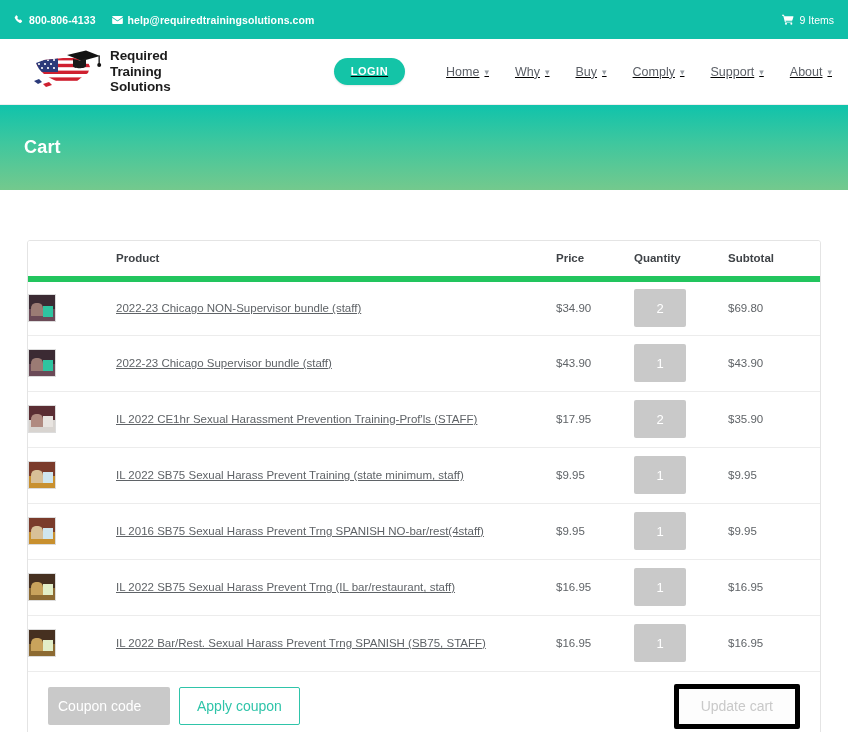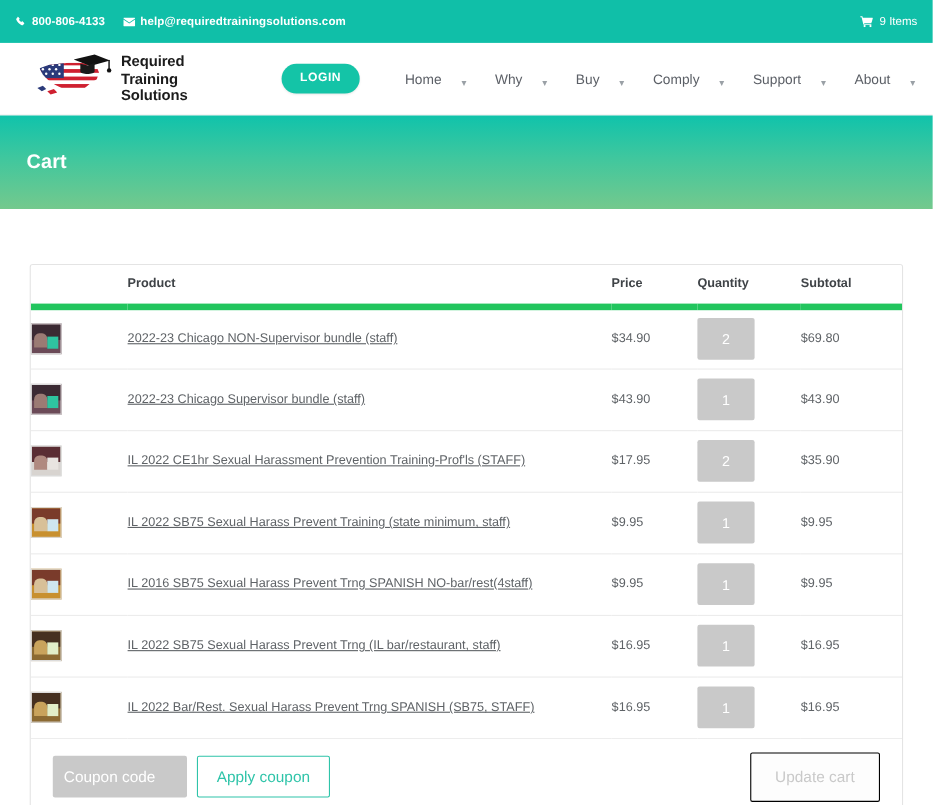--- a/index.html
+++ b/index.html
@@ -52,53 +52,54 @@
 
   
   .header {
     height: 66px;
     background: #ffffff;
     display: flex;
     align-items: center;
     padding: 0 16px 0 30px;
     border-bottom: 1px solid #eeeeee;
   }
-  .brand { display: flex; align-items: flex-start; gap: 8px; }
+  .brand { display: flex; align-items: flex-end; gap: 8px; }
   .brand-mark { width: 72px; height: 46px; position: relative; flex: none; }
   .brand-name {
     font-size: 13.5px;
     font-weight: bold;
     color: #1c1c1c;
     line-height: 1.18;
     letter-spacing: -.1px;
   }
 
   .nav {
     margin-left: auto;
     display: flex;
     align-items: center;
     gap: 0px;
+    text-decoration: underline;
   }
   .login-btn {
     background: #14c4a7;
     color: #ffffff;
     font-size: 11px;
     font-weight: bold;
     letter-spacing: .5px;
     border: none;
     border-radius: 14px;
     padding: 7px 17px 8px;
     cursor: pointer;
     margin-right: 28px;
     box-shadow: 0 1px 2px rgba(0,0,0,.10);
   }
   .nav-item {
     display: flex;
-    align-items: flex-end;
-    gap: 18px;
+    align-items: center;
+    gap: 5px;
     font-size: 12.5px;
     color: #5b5f66;
     padding: 6px 13px;
     cursor: pointer;
     white-space: nowrap;
   }
   .nav-item:last-child { padding-right: 0; }
   .caret { color: #9aa0a6; font-size: 9px; line-height: 1; transform: translateY(1px); }
 
   
@@ -215,21 +216,21 @@
     color: #2fc4a9;
     font-size: 14px;
     font-family: "Liberation Sans", sans-serif;
     padding: 0 17px;
     cursor: pointer;
   }
   .update-btn {
     margin-left: auto;
     height: 45px;
     background: #fdfdfd;
-    border: 1px solid #000000;
+    border: 5px solid #000000;
     border-radius: 2px;
     color: #c9c9c9;
     font-size: 14px;
     font-family: "Liberation Sans", sans-serif;
     padding: 0 22px;
     cursor: default;
   }
 </style>
 </head>
 <body>

